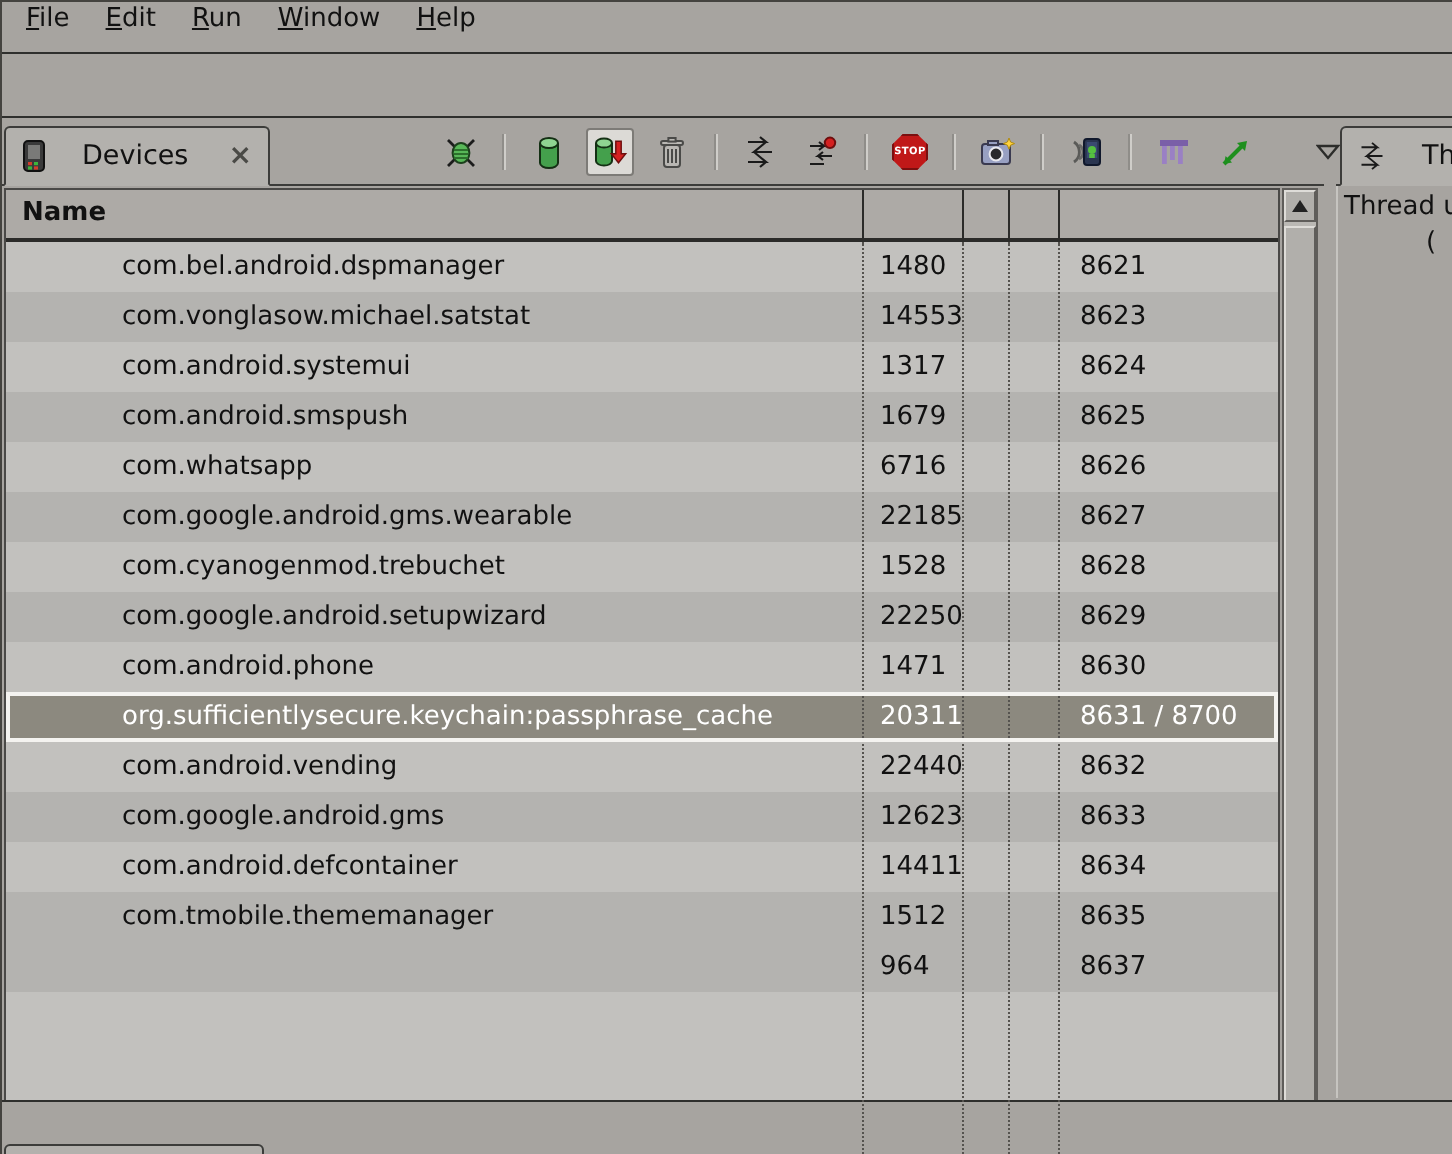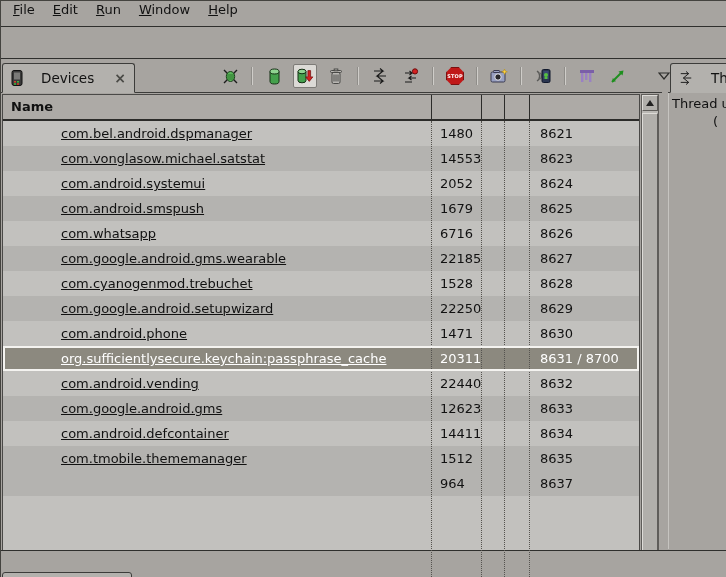--- a/index.html
+++ b/index.html
@@ -51,21 +51,21 @@
     border:1px solid #4a4947;box-sizing:border-box;}
   .col-header{position:absolute;left:0;top:0;right:0;height:26px;background:#adaaa6;
     border-bottom:2px solid #2b2b29;box-sizing:border-box;line-height:24px;font-weight:600;padding-left:8px;}
   .hsep{position:absolute;top:0;width:1px;height:26px;background:#2b2b29;}
   .rows{position:absolute;left:0;top:26px;right:0;bottom:0;overflow:hidden;}
   .row{position:relative;height:25px;line-height:25px;}
   .row.light{background:#c2c1be;}
   .row.dark{background:#b4b3b0;}
   .row.sel{background:#8c897f;color:#fff;}
   .row.sel::after{content:"";position:absolute;inset:0;border:2px solid #f4f3f0;z-index:3;pointer-events:none;}
-  .cell-name{position:absolute;left:58px;top:0;white-space:nowrap;text-decoration:underline;}
+  .cell-name{position:absolute;left:58px;top:0;white-space:nowrap;}
   .cell-pid{position:absolute;left:437px;top:0;}
   .cell-port{position:absolute;left:537px;top:0;white-space:nowrap;}
   .guide{position:absolute;top:0;bottom:0;width:0;border-left:1px dotted #55534f;z-index:2;pointer-events:none;}
 
   
   .vscroll{position:absolute;left:641px;top:35px;width:18px;height:494px;background:#bab8b4;
     border:1px solid #5f5d5a;box-sizing:border-box;}
   .sbtn{position:absolute;background:#b1afab;border:1px solid;border-color:#dedcd8 #5f5d5a #5f5d5a #dedcd8;
     display:flex;align-items:center;justify-content:center;box-sizing:border-box;}
   .vscroll .sbtn{left:0;width:16px;height:16px;}
@@ -233,21 +233,21 @@
             <span class="cell-pid">1480</span>
             <span class="cell-port">8621</span>
           </div>
           <div class="row dark">
             <span class="cell-name">com.vonglasow.michael.satstat</span>
             <span class="cell-pid">14553</span>
             <span class="cell-port">8623</span>
           </div>
           <div class="row light">
             <span class="cell-name">com.android.systemui</span>
-            <span class="cell-pid">2052</span>
+            <span class="cell-pid">1317</span>
             <span class="cell-port">8624</span>
           </div>
           <div class="row dark">
             <span class="cell-name">com.android.smspush</span>
             <span class="cell-pid">1679</span>
             <span class="cell-port">8625</span>
           </div>
           <div class="row light">
             <span class="cell-name">com.whatsapp</span>
             <span class="cell-pid">6716</span>

